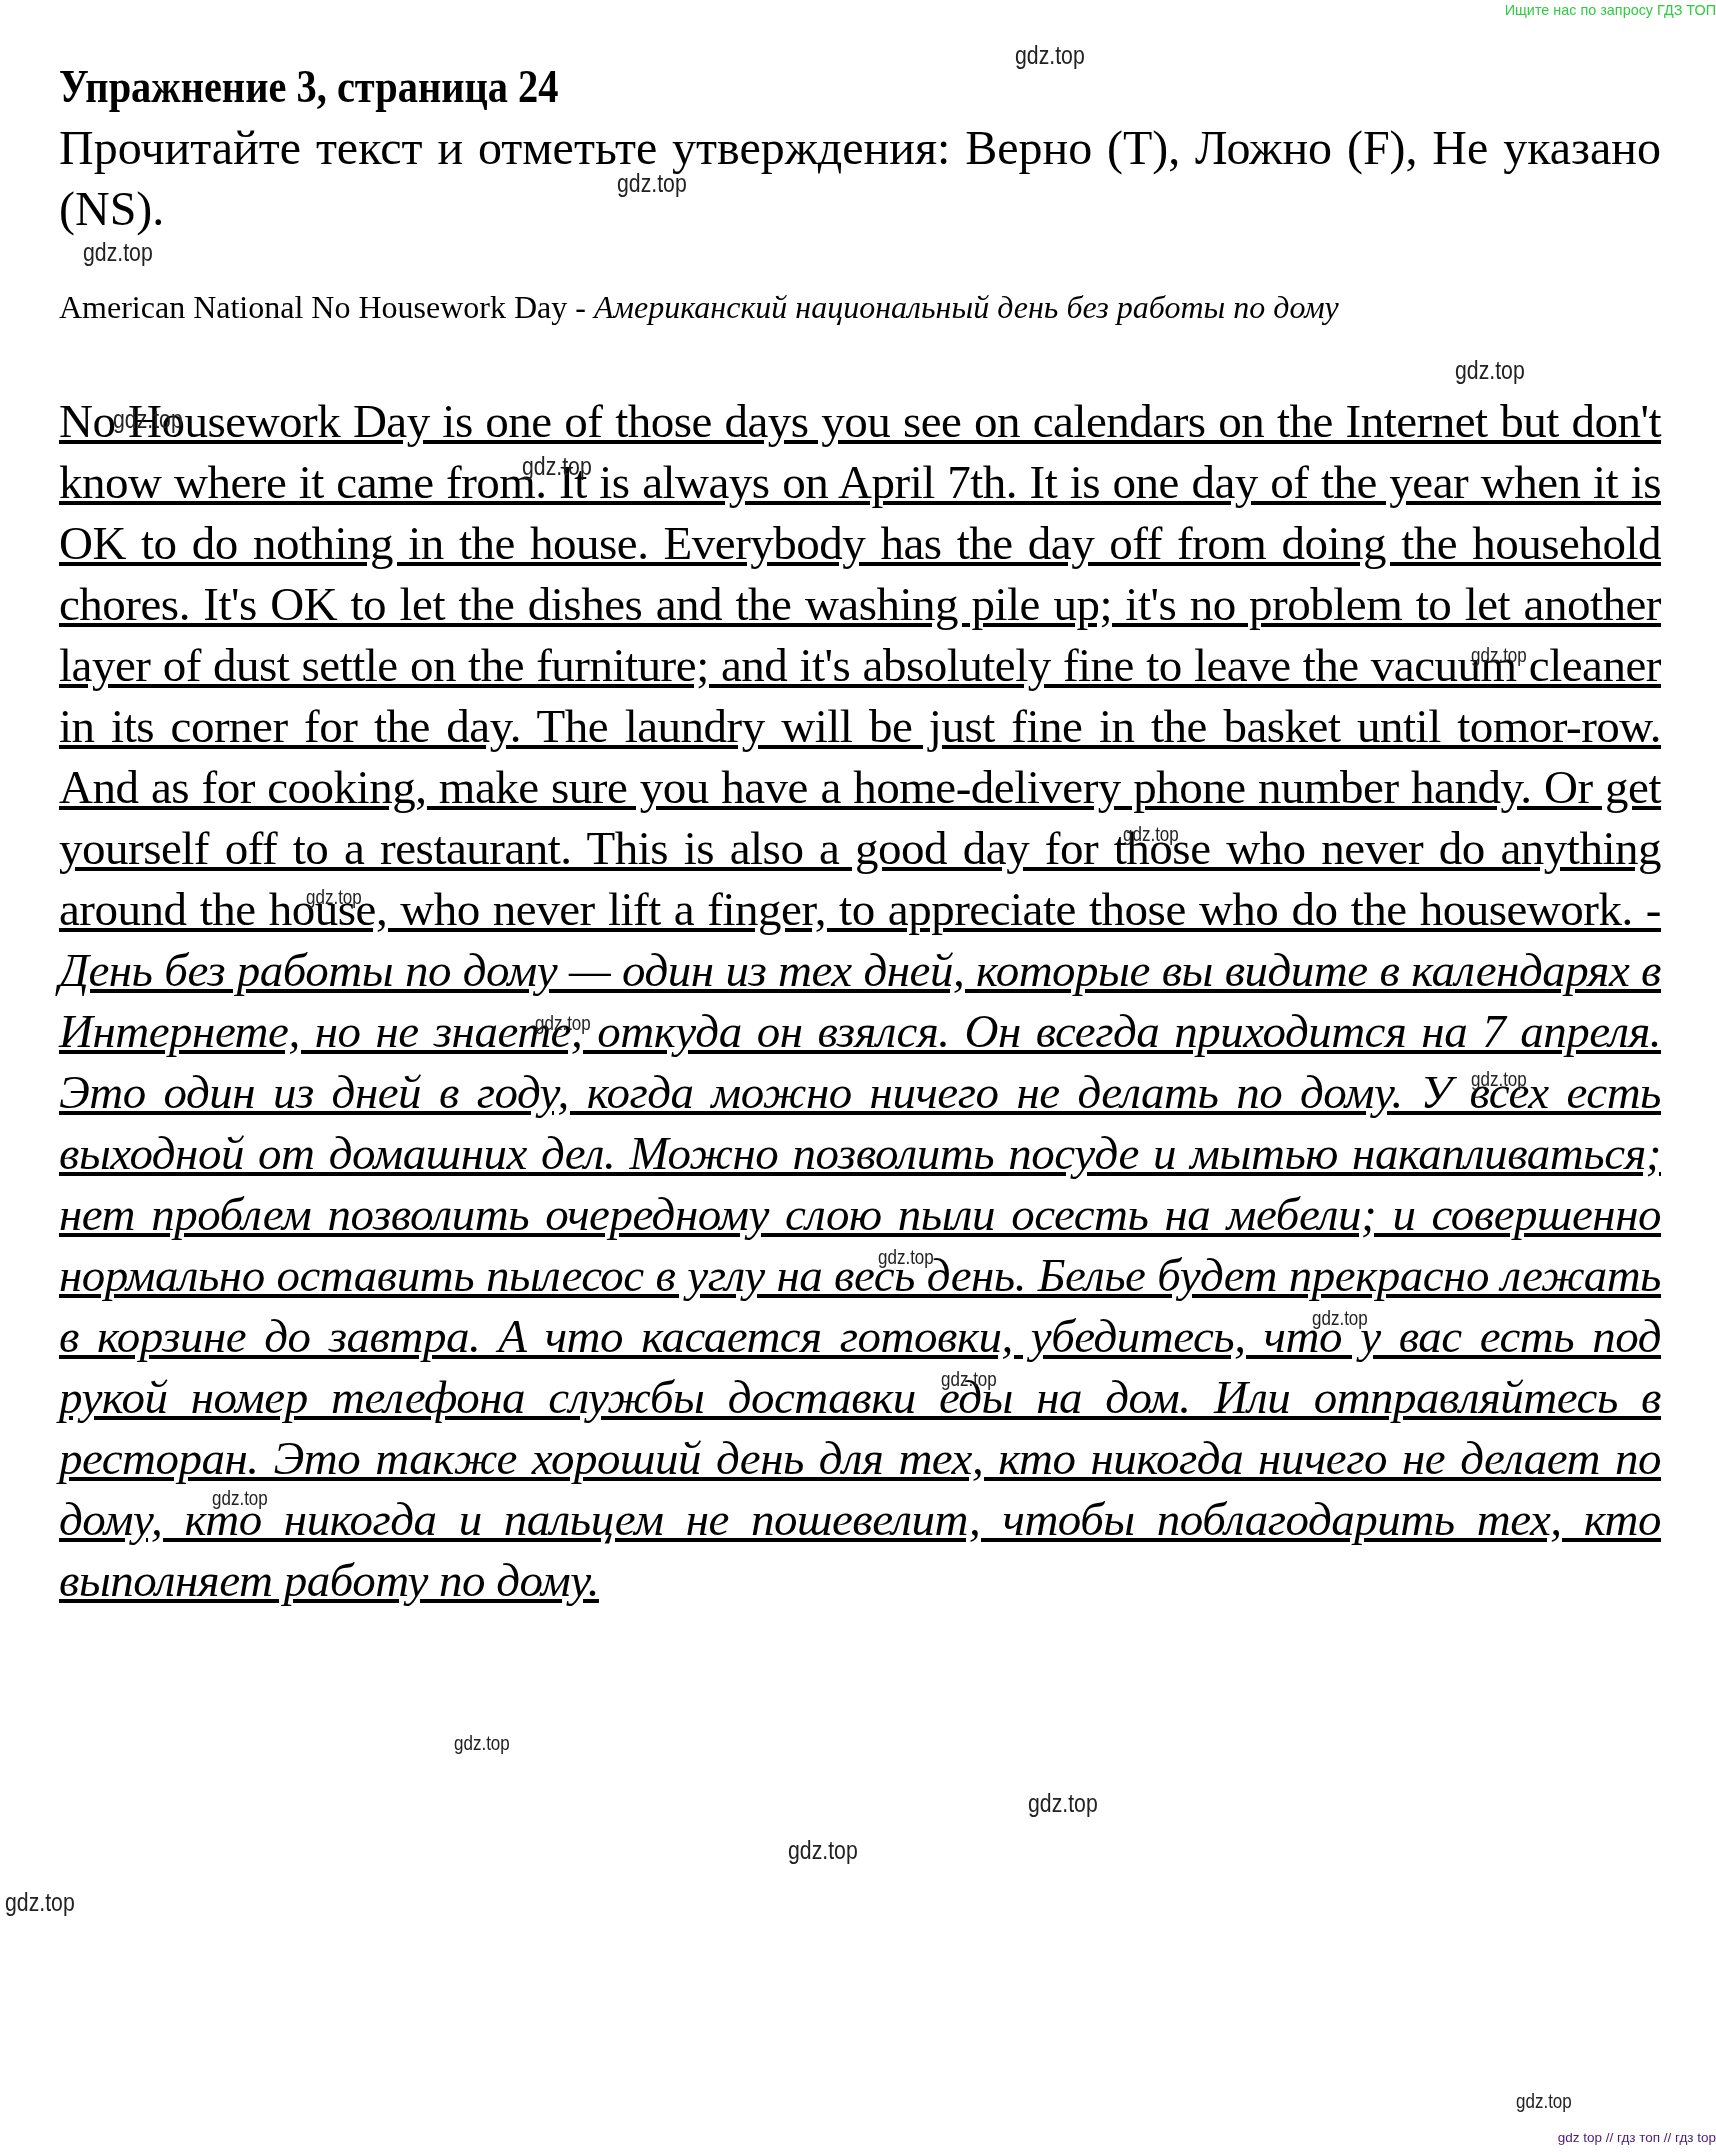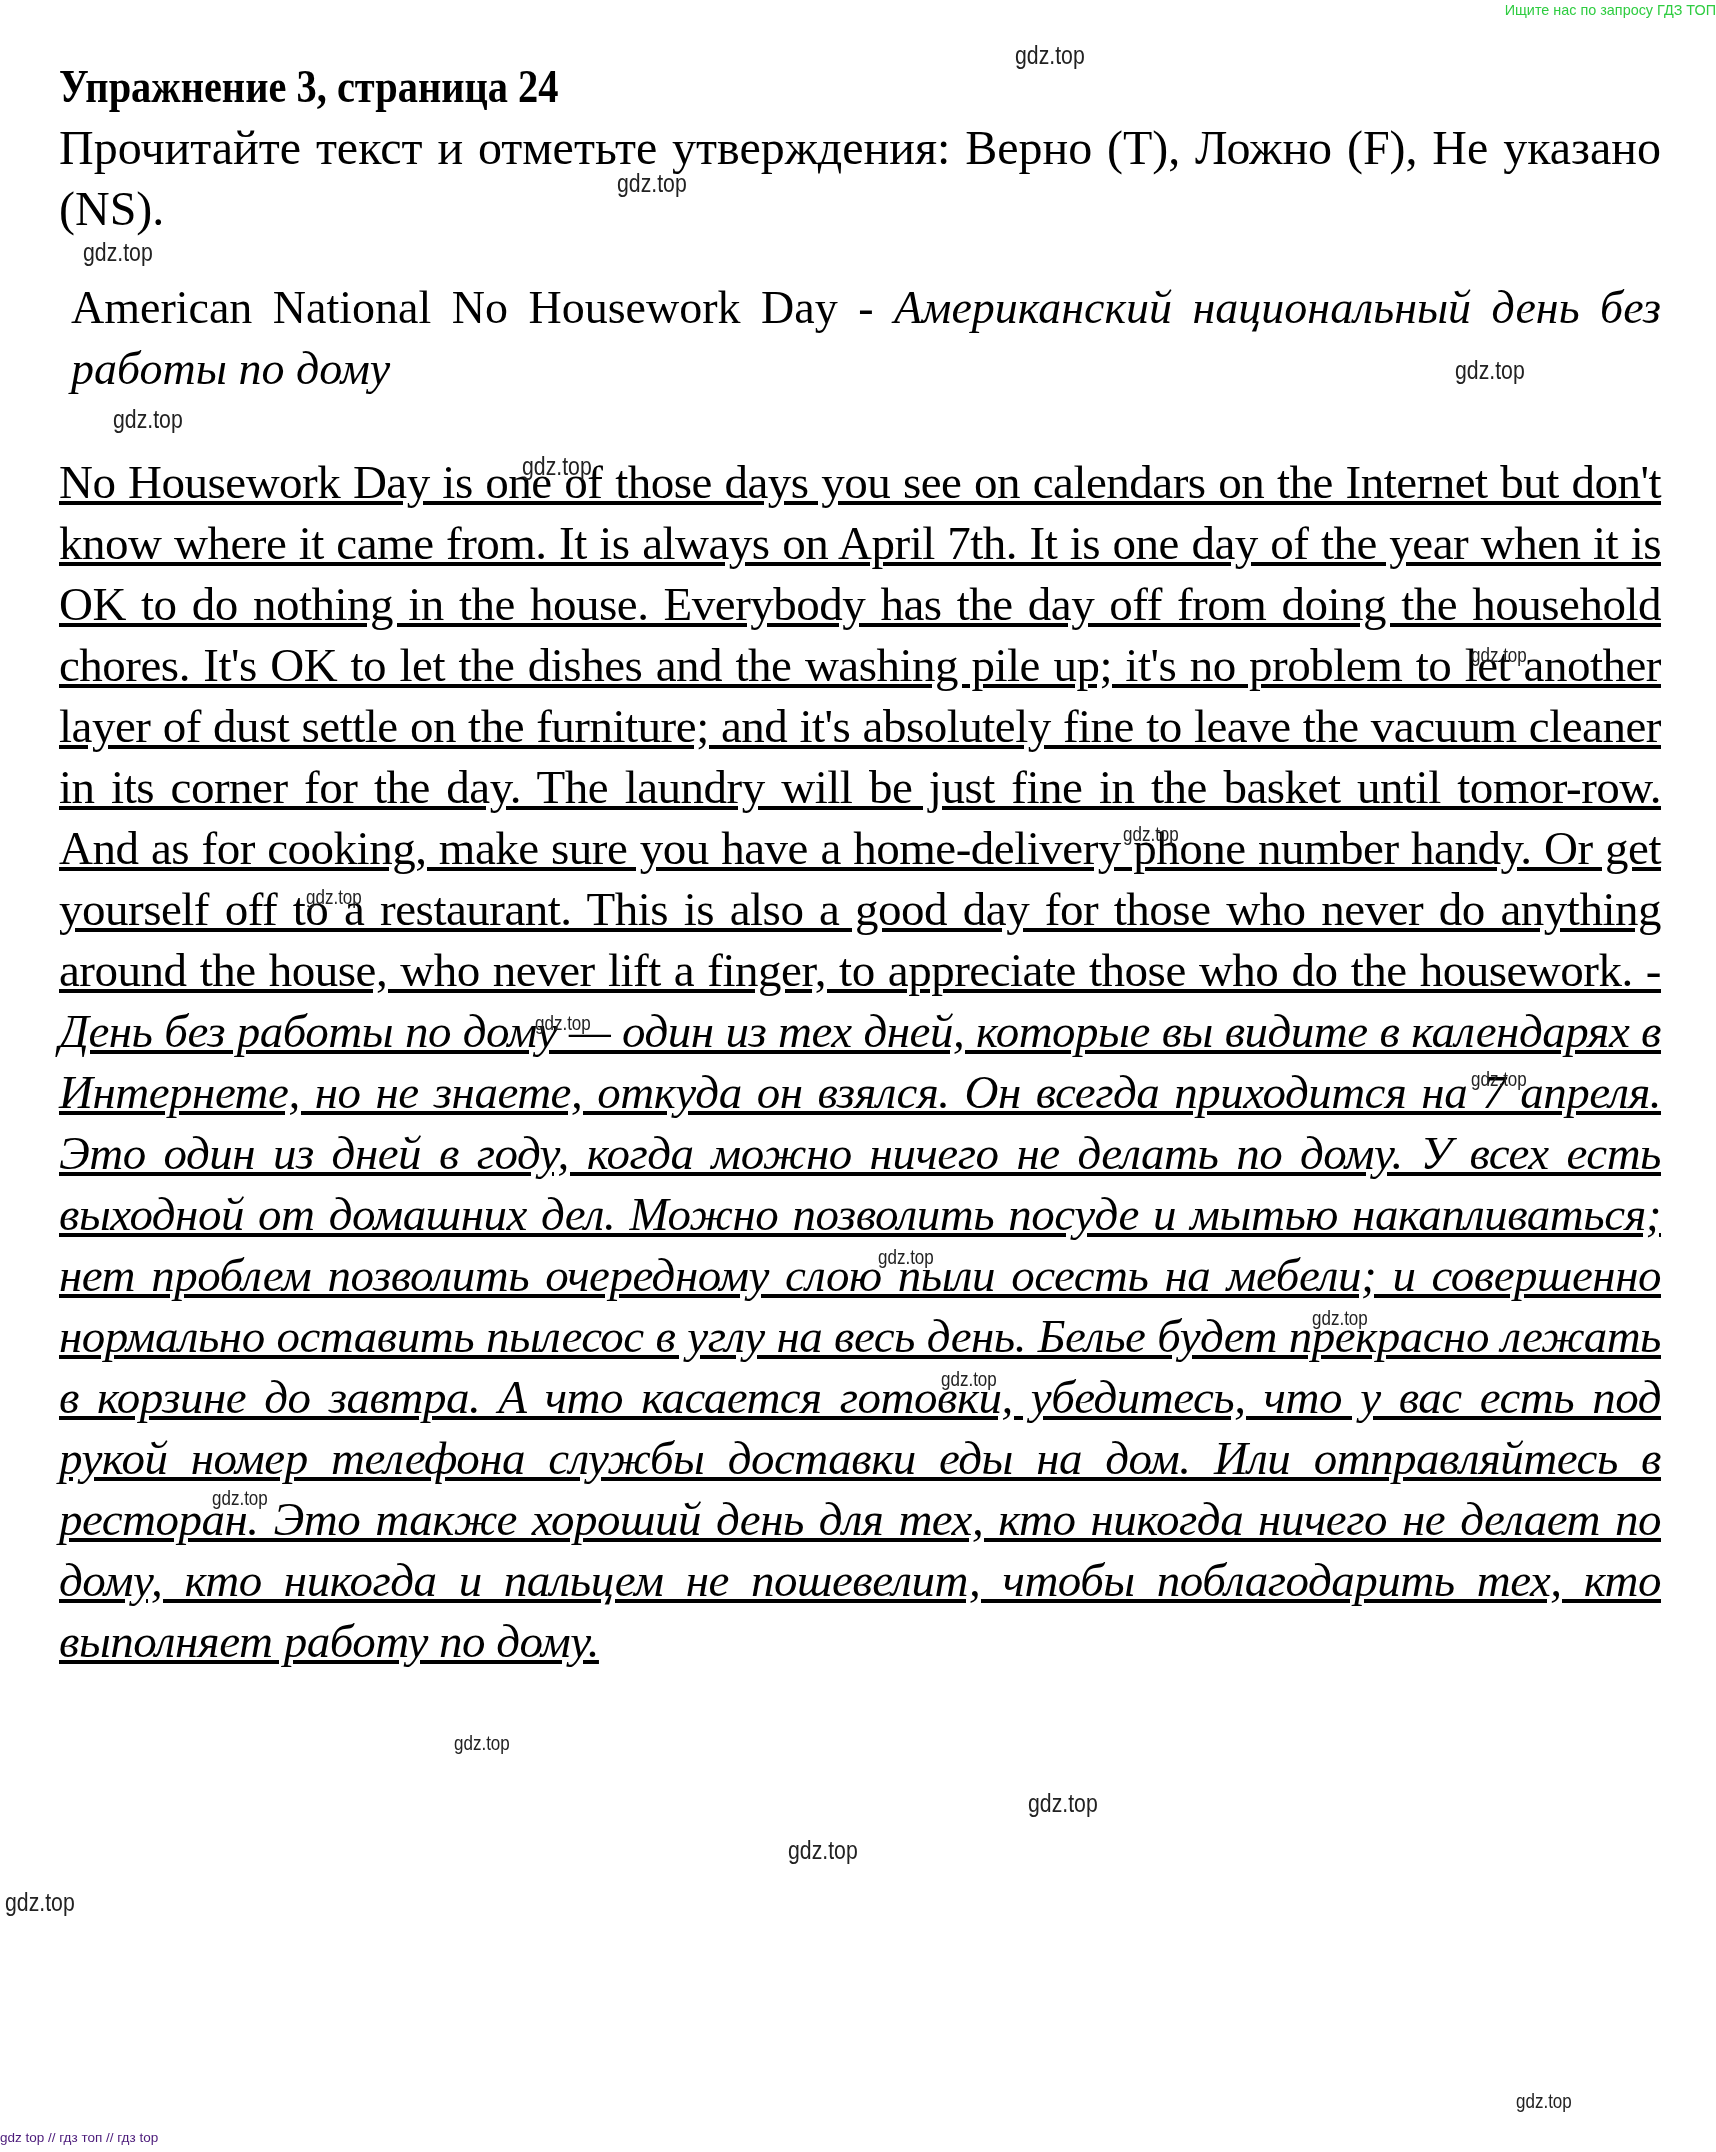--- a/index.html
+++ b/index.html
@@ -6,37 +6,37 @@
   body {
     width: 1716px; height: 2152px; position: relative; overflow: hidden;
     font-family: "Liberation Serif", "DejaVu Serif", serif; color: #000;
   }
   .top-banner {
     position: absolute; top: 1.8px; left: 0; width: 1716px; text-align: right;
     font-family: "Liberation Sans", "DejaVu Sans", sans-serif;
     font-size: 14.4px; color: #2ecc40;
   }
   .bottom-banner {
-    position: absolute; top: 2130px; left: 0; width: 1716px; text-align: left;
+    position: absolute; top: 2130px; left: 0; width: 1716px; text-align: right;
     font-family: "Liberation Sans", "DejaVu Sans", sans-serif;
     font-size: 13.5px; color: #4b1a7a;
   }
   .content {
     position: absolute; left: 59px; top: 56px; width: 1602px;
   }
   .title {
     font-weight: bold; font-size: 47px; line-height: 61px; margin: 0;
     transform: scaleX(0.86); transform-origin: left;
   }
   .task {
     font-size: 48px; line-height: 61px; margin: 0;
     text-align: justify;
   }
   .heading {
-    font-size: 46px; line-height: 61px; margin: 38px 0 0 12px; text-align: justify;
+    font-size: 32px; line-height: 61px; margin: 38px 0 0 0; text-align: justify;
   }
   .para {
     font-size: 47px; line-height: 61px; margin: 0; text-align: justify;
     letter-spacing: -0.5px;
   }
   .para.first { margin-top: 53px; text-decoration: underline; }
   .para.second { margin-top: 81px; }
   .ru { font-style: italic; }
   .wm {
     position: absolute;

